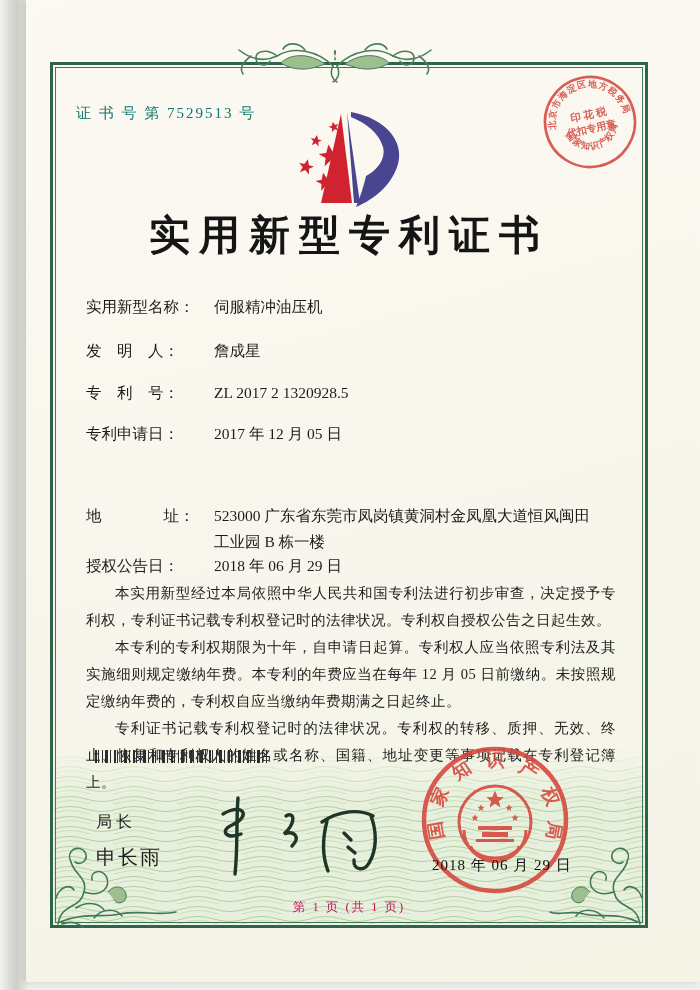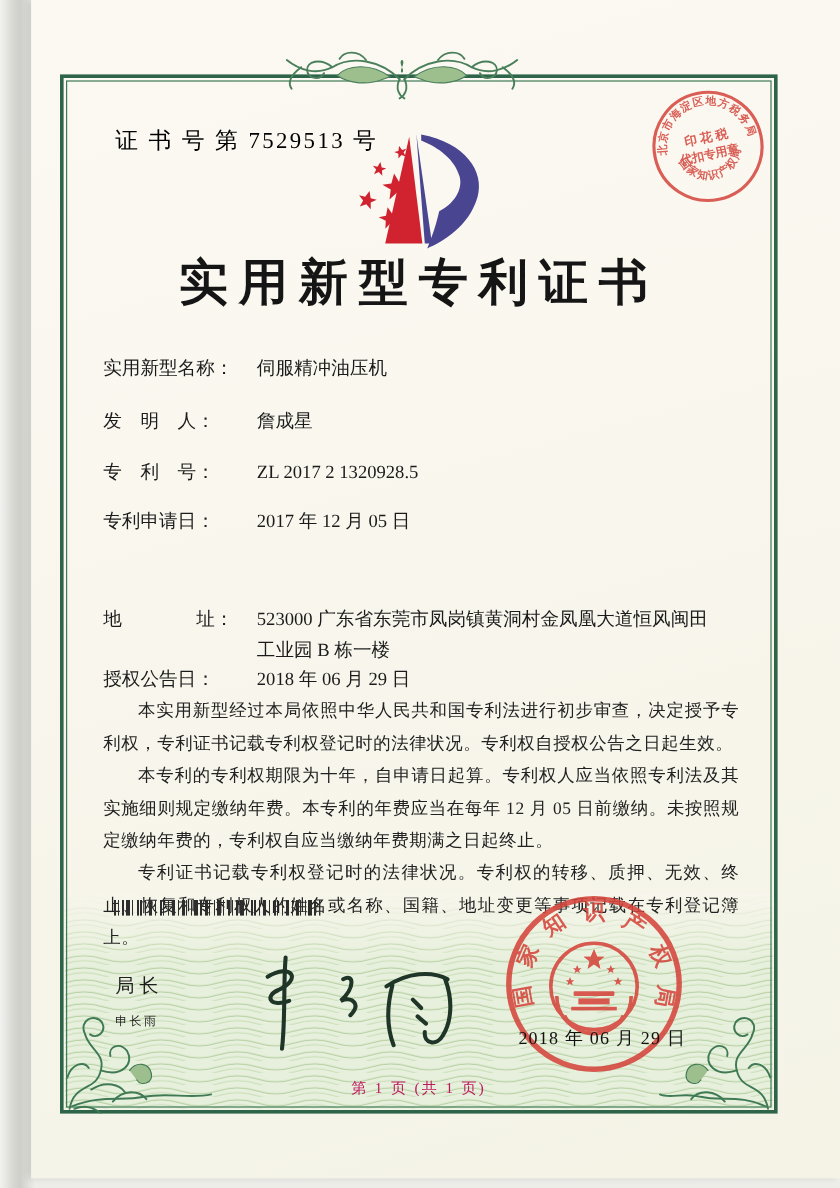--- a/index.html
+++ b/index.html
@@ -12,37 +12,37 @@
      background:linear-gradient(165deg,#fbf9f2 0%,#f8f6ec 55%,#f4f3e6 100%);
      box-shadow:-3px 0 6px rgba(0,0,0,.12);}
   .frame-outer{position:absolute;left:50px;top:62px;width:598px;height:866px;
      border:3px solid #2e654a;box-sizing:border-box;}
   .frame-inner{position:absolute;left:2px;top:2px;right:2px;bottom:2px;
      border:1px solid #3f7a55;}
   .band{position:absolute;left:54px;top:744px;width:590px;height:180px;}
   .band-fade{position:absolute;left:54px;top:744px;width:590px;height:60px;
      background:linear-gradient(180deg,rgba(248,246,236,1) 0%,rgba(248,246,236,0) 100%);}
   .abs{position:absolute;}
-  .cert-number{left:96px;top:104px;font-size:19px;letter-spacing:2px;color:#000000;}
+  .cert-number{left:76px;top:104px;font-size:15px;letter-spacing:2px;color:#0f766e;}
   .cert-title{left:50px;top:208px;width:598px;text-align:center;font-size:41px;
      letter-spacing:9px;font-weight:600;color:#151515;}
   .row{left:86px;font-size:15.5px;color:#1b1b1b;white-space:nowrap;}
   .row .lbl{display:inline-block;min-width:128px;}
   .r-name{top:297px;} .r-inv{top:341px;} .r-pno{top:383px;} .r-fdate{top:424px;}
   .r-pat{top:464px;} .r-addr{top:506px;} .r-addr2{left:214px;top:532px;font-size:15.5px;color:#1b1b1b;}
   .r-gdate{top:556px;} .r-gno{left:384px;top:556px;font-size:15.5px;color:#1b1b1b;white-space:nowrap;}
   .bodytext{left:86px;top:580px;width:530px;font-size:14.5px;line-height:1.86;
      color:#222;text-align:justify;letter-spacing:.5px;}
   .bodytext p{margin:0;text-indent:2em;}
   .barcode{left:95px;top:750px;width:172px;height:13px;
      background:repeating-linear-gradient(90deg,#2d2d2d 0 2px,rgba(0,0,0,0) 2px 3px,
        #2d2d2d 3px 4px,rgba(0,0,0,0) 4px 7px,#2d2d2d 7px 8px,rgba(0,0,0,0) 8px 10px,
        #2d2d2d 10px 13px,rgba(0,0,0,0) 13px 15px,#2d2d2d 15px 16px,rgba(0,0,0,0) 16px 19px);}
   .director-title{left:96px;top:812px;font-size:16px;letter-spacing:4px;color:#1e1e1e;}
-  .director-name{left:96px;top:844px;font-size:10px;letter-spacing:2px;color:#1e1e1e;}
+  .director-name{left:96px;top:844px;font-size:20px;letter-spacing:2px;color:#1e1e1e;}
   .seal-date{left:432px;top:856px;font-size:15px;color:#111;letter-spacing:1px;white-space:nowrap;}
   .footer{left:50px;top:899px;width:598px;text-align:center;font-size:12.5px;color:#be185d;letter-spacing:2px;}
   .svg-abs{position:absolute;}
 </style>
 </head>
 <body>
 
 <div class="scan">
   <div class="page-edge"></div>
   <div class="paper"></div>

